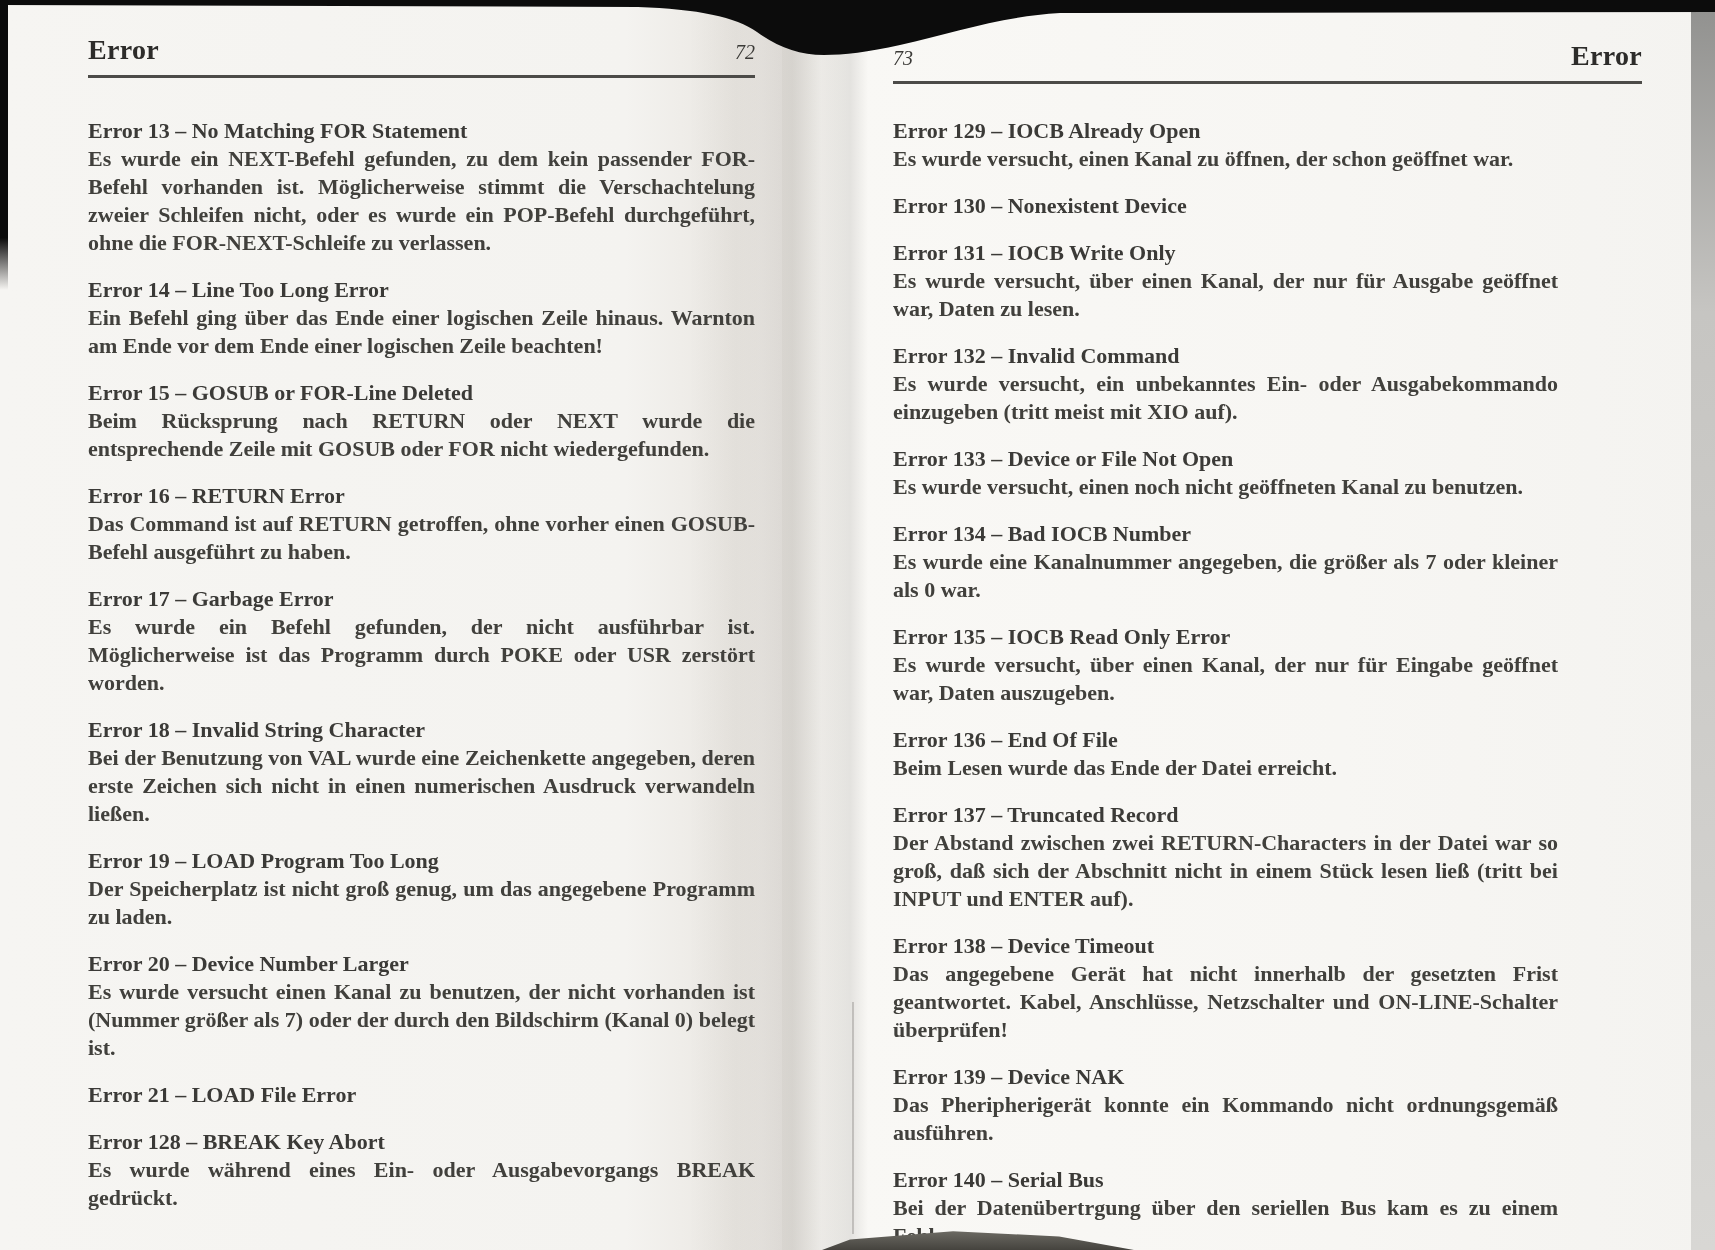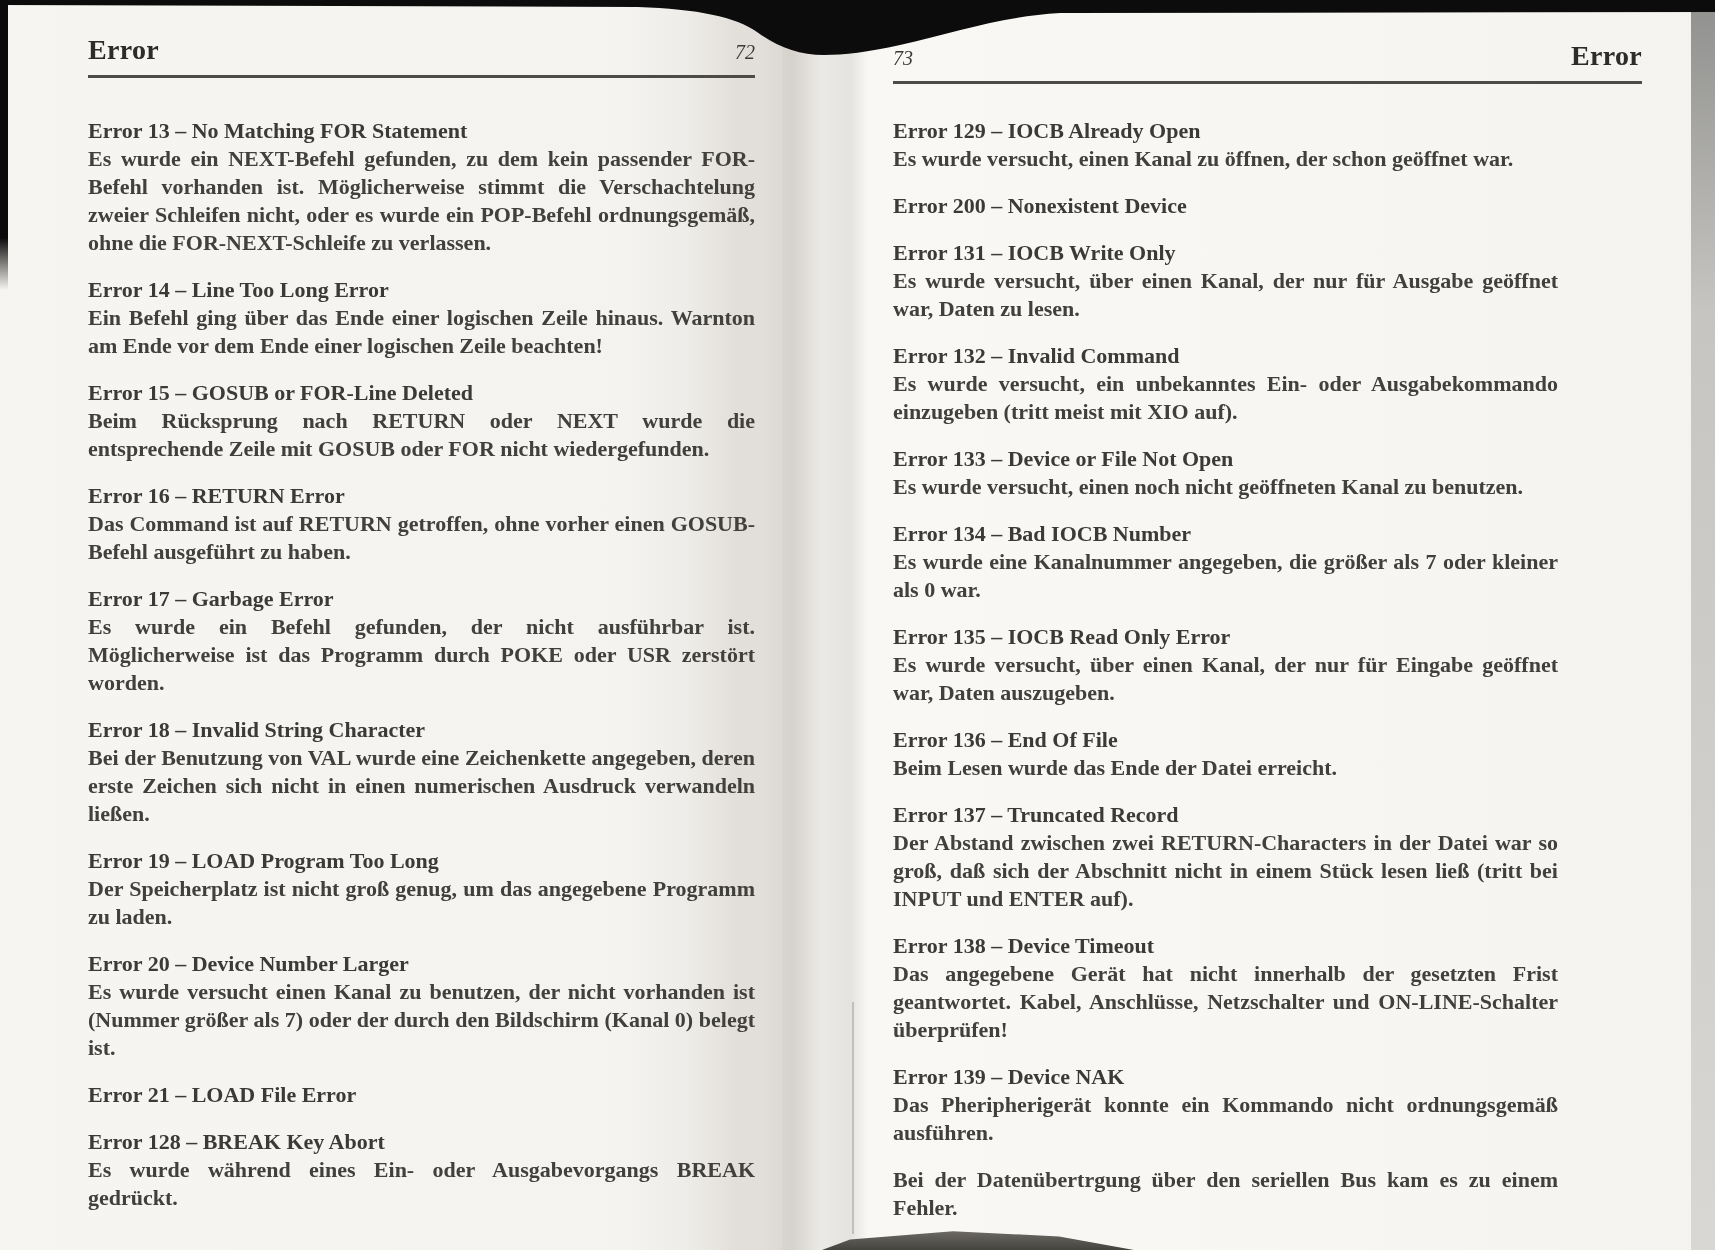--- a/index.html
+++ b/index.html
@@ -69,21 +69,21 @@
 
   <div class="page page-left">
     <div class="pagehead">
       <span class="ph-title">Error</span>
       <span class="ph-num">72</span>
     </div>
     <div class="entries">
 
         <div class="entry">
           <div class="etitle">Error 13 – No Matching FOR Statement</div>
-          <div class="ebody">Es wurde ein NEXT-Befehl gefunden, zu dem kein passender FOR-Befehl vorhanden ist. Möglicherweise stimmt die Verschachtelung zweier Schleifen nicht, oder es wurde ein POP-Befehl ordnungsgemäß, ohne die FOR-NEXT-Schleife zu verlassen.</div>
+          <div class="ebody">Es wurde ein NEXT-Befehl gefunden, zu dem kein passender FOR-Befehl vorhanden ist. Möglicherweise stimmt die Verschachtelung zweier Schleifen nicht, oder es wurde ein POP-Befehl durchgeführt, ohne die FOR-NEXT-Schleife zu verlassen.</div>
         </div>
 
         <div class="entry">
           <div class="etitle">Error 14 – Line Too Long Error</div>
           <div class="ebody">Ein Befehl ging über das Ende einer logischen Zeile hinaus. Warnton am Ende vor dem Ende einer logischen Zeile beachten!</div>
         </div>
 
         <div class="entry">
           <div class="etitle">Error 15 – GOSUB or FOR-Line Deleted</div>
           <div class="ebody">Beim Rücksprung nach RETURN oder NEXT wurde die entsprechende Zeile mit GOSUB oder FOR nicht wiedergefunden.</div>
@@ -131,21 +131,21 @@
       <span class="ph-title">Error</span>
     </div>
     <div class="entries">
 
         <div class="entry">
           <div class="etitle">Error 129 – IOCB Already Open</div>
           <div class="ebody">Es wurde versucht, einen Kanal zu öffnen, der schon geöffnet war.</div>
         </div>
 
         <div class="entry">
-          <div class="etitle">Error 200 – Nonexistent Device</div>
+          <div class="etitle">Error 130 – Nonexistent Device</div>
         </div>
 
         <div class="entry">
           <div class="etitle">Error 131 – IOCB Write Only</div>
           <div class="ebody">Es wurde versucht, über einen Kanal, der nur für Ausgabe geöffnet war, Daten zu lesen.</div>
         </div>
 
         <div class="entry">
           <div class="etitle">Error 132 – Invalid Command</div>
           <div class="ebody">Es wurde versucht, ein unbekanntes Ein- oder Ausgabekommando einzugeben (tritt meist mit XIO auf).</div>
@@ -180,20 +180,21 @@
           <div class="etitle">Error 138 – Device Timeout</div>
           <div class="ebody">Das angegebene Gerät hat nicht innerhalb der gesetzten Frist geantwortet. Kabel, Anschlüsse, Netzschalter und ON-LINE-Schalter überprüfen!</div>
         </div>
 
         <div class="entry">
           <div class="etitle">Error 139 – Device NAK</div>
           <div class="ebody">Das Pheripherigerät konnte ein Kommando nicht ordnungsgemäß ausführen.</div>
         </div>
 
         <div class="entry">
+          <div class="etitle">Error 140 – Serial Bus</div>
           <div class="ebody">Bei der Datenübertrgung über den seriellen Bus kam es zu einem Fehler.</div>
         </div>
       </div>
   </div>
 
   <div class="edge-right"></div>
   <svg class="edge-top-svg" width="1715" height="80">
     <path d="M0,0 L1715,0 L1715,12 L1060,13
              C1005,16 955,32 900,45
              C868,52 844,55 824,55

